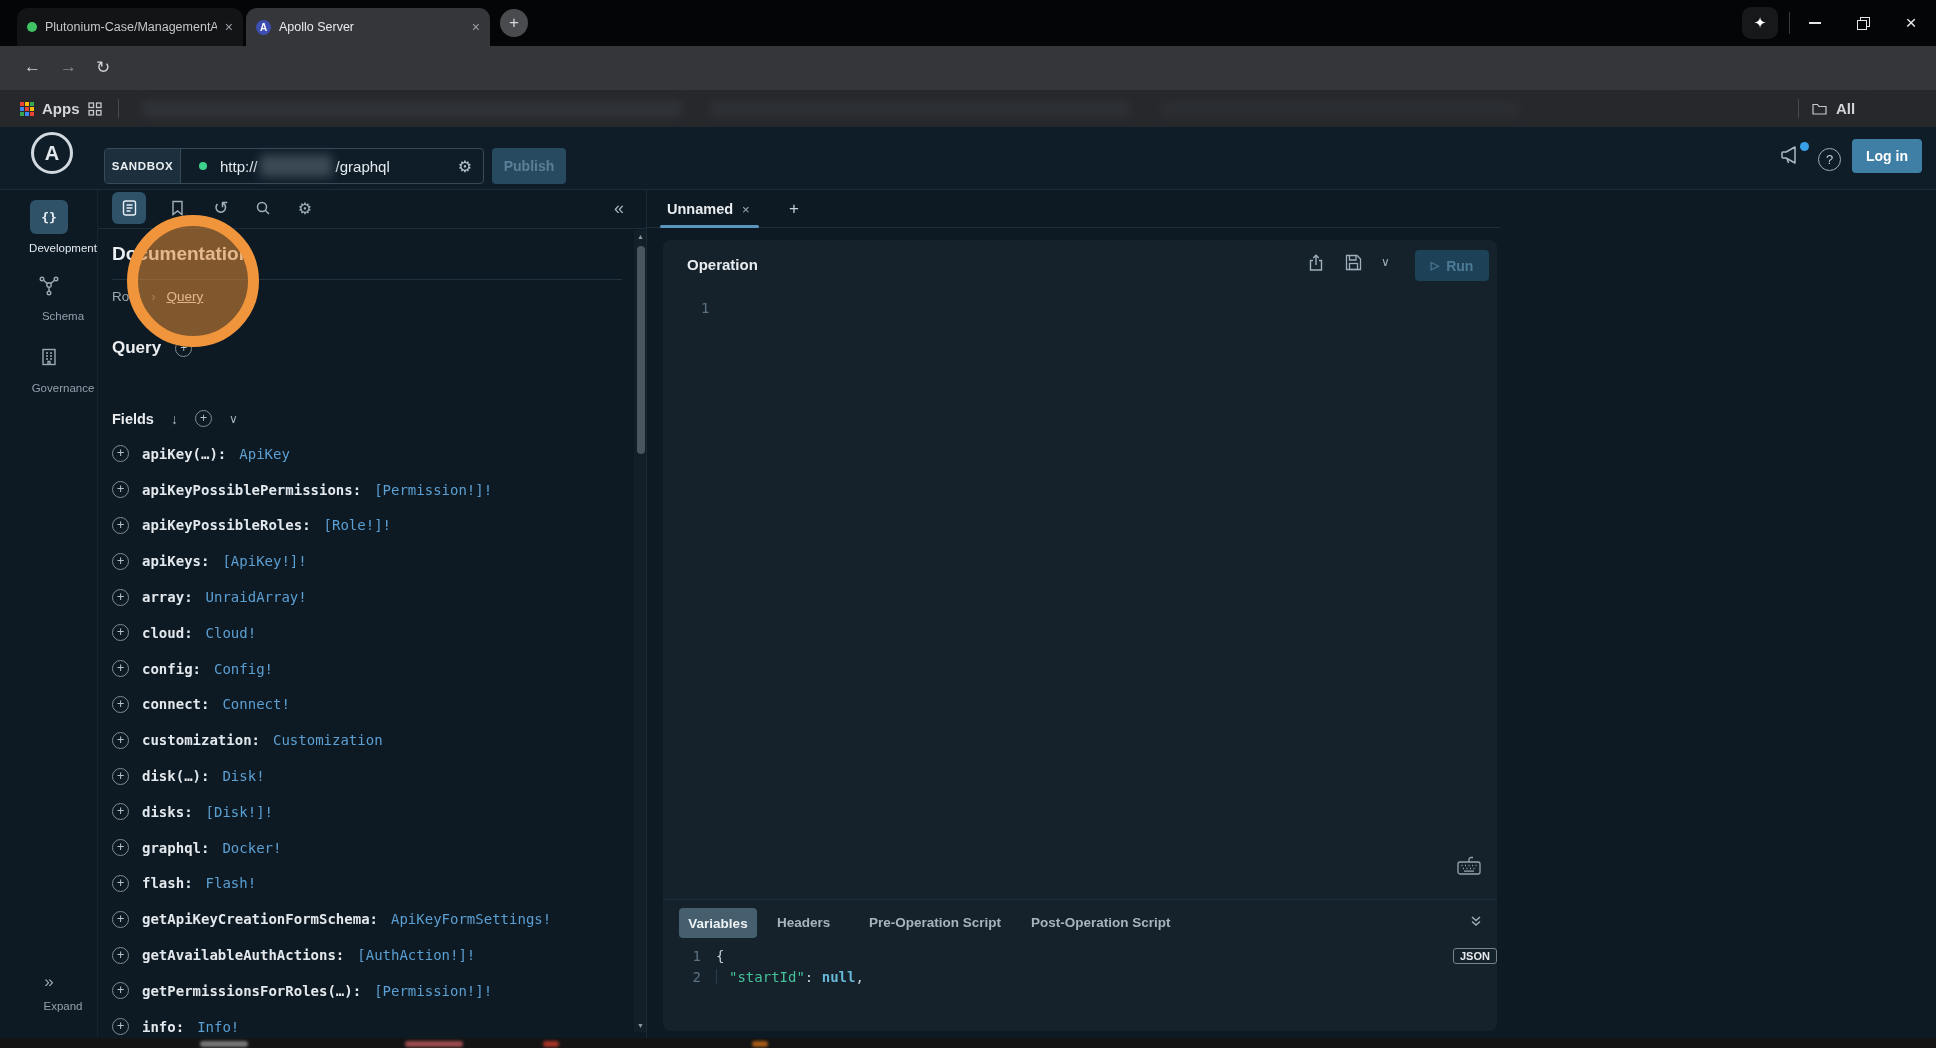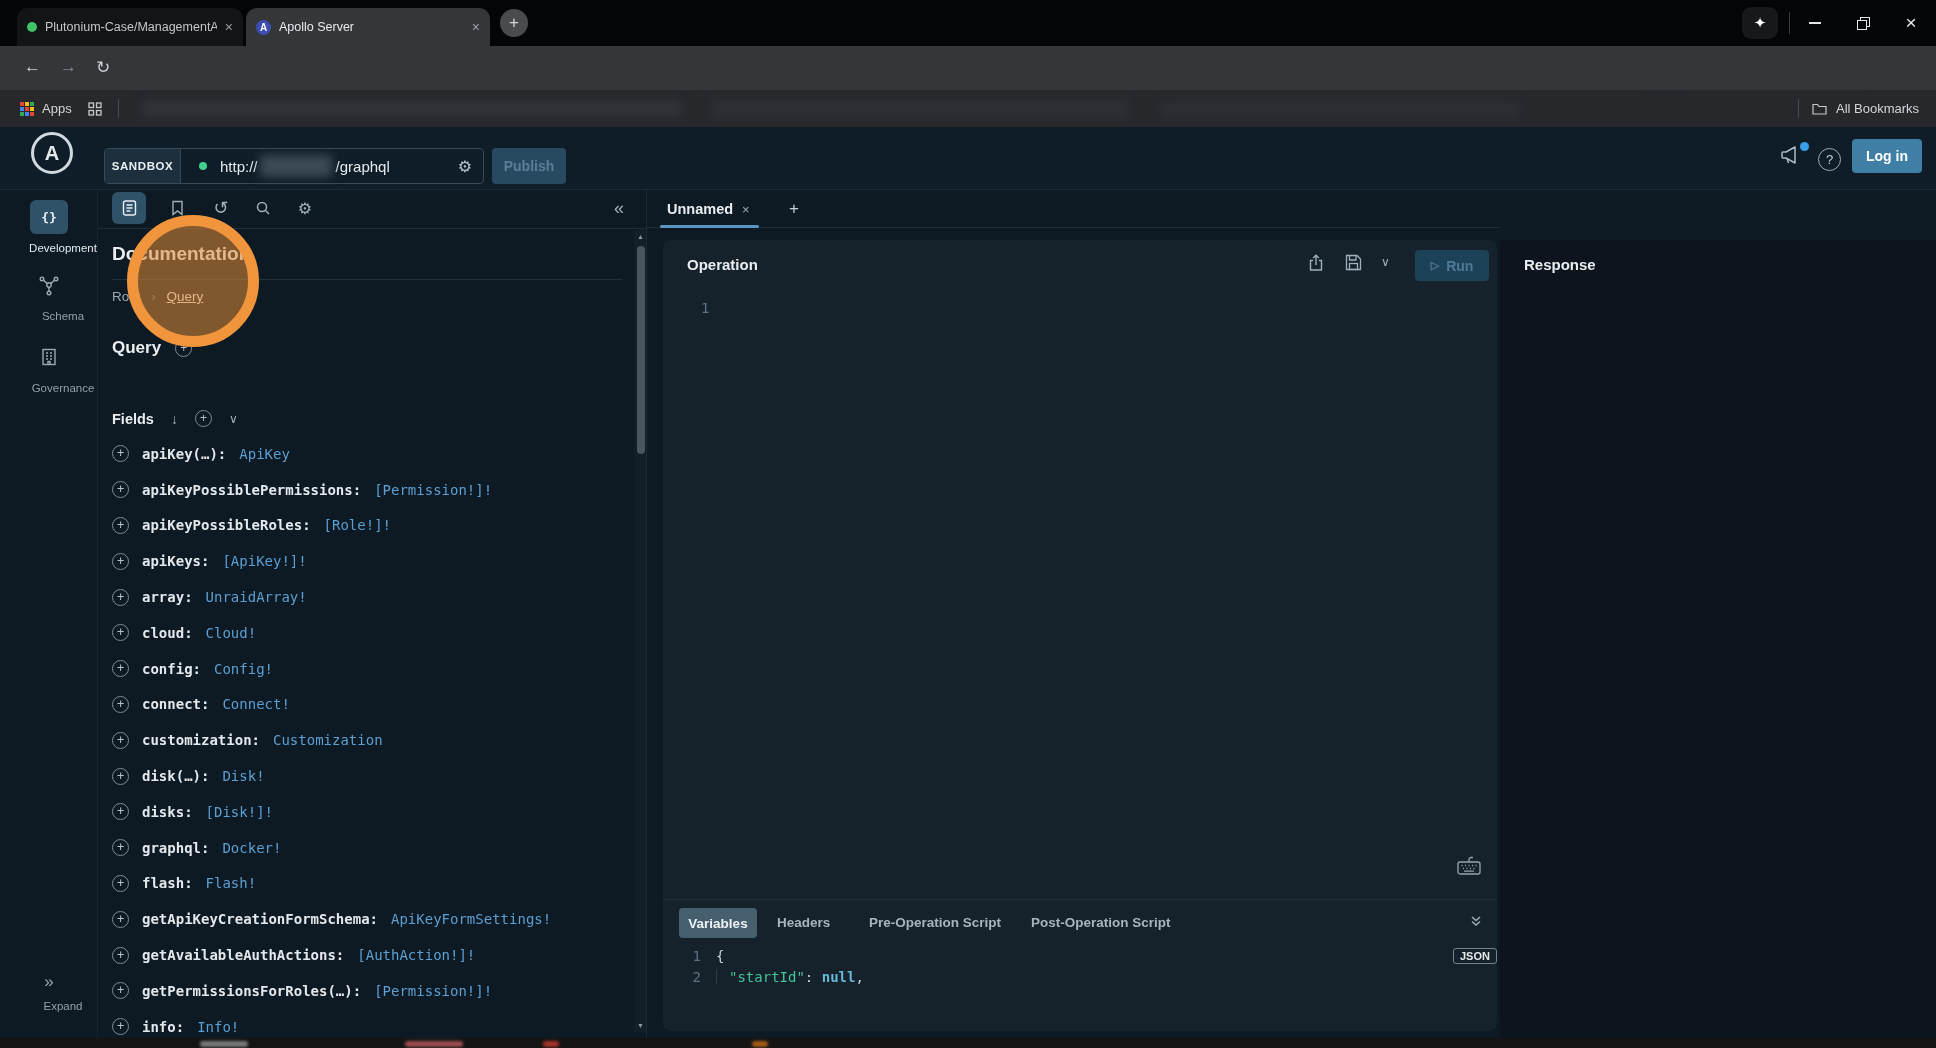--- a/index.html
+++ b/index.html
@@ -38,21 +38,21 @@
               border-radius:4px; filter:blur(5px); }
   .url-path { position:absolute; left:218px; top:0; line-height:34px; color:#9aa0a6; font-size:14.5px; }
   .url-star { position:absolute; right:14px; top:0; line-height:34px; color:#c7cbce; font-size:16px; }
   .ext-blur { position:absolute; left:1640px; top:51px; width:232px; height:34px; border-radius:8px;
               background:linear-gradient(90deg,#4a191d,#33232a 55%,#24262a); filter:blur(4px); }
 
   .bookmarksbar { position:absolute; top:90px; left:0; right:0; height:37px; background:#26282c; }
   .apps-grid { position:absolute; left:20px; top:12px; width:14px; height:14px; display:grid;
                grid-template-columns:repeat(3,4px); grid-template-rows:repeat(3,4px); gap:1px; }
   .apps-grid i { display:block; }
-  .bm-label { position:absolute; top:0; line-height:37px; font-size:13px; color:#d3d6d8; }
+  .bm-label { position:absolute; top:0; line-height:37px; font-size:15px; color:#d3d6d8;font-weight:bold; }
   .bm-sep { position:absolute; top:9px; width:1px; height:19px; background:#46494d; }
   .bm-blur { position:absolute; top:11px; height:16px; background:#303338; border-radius:3px; filter:blur(4px); }
 
   
   .app-header { position:absolute; top:127px; left:0; right:0; height:63px; background:#0f1d29;
                 border-bottom:1px solid #1b2b37; }
   .logo { position:absolute; left:31px; top:5px; width:42px; height:42px; border:3px solid #d2d9de;
           border-radius:50%; color:#e2e8ec; font-size:20px; font-weight:bold; display:flex;
           align-items:center; justify-content:center; }
   .endpoint { position:absolute; left:104px; top:21px; width:380px; height:36px; border:1px solid #374a58;
@@ -502,23 +502,20 @@
       <div class="vline" style="left:24px; top:708px">
         <span class="vnum">1</span><span class="vpunc">{</span>
       </div>
       <div class="vline" style="left:24px; top:729px">
         <span class="vnum">2</span><span class="indent-guide"></span><span class="vkey">"startId"</span><span class="vpunc">:</span><span class="vval"> null</span><span class="vpunc">,</span>
       </div>
 
     </div>
   </div>
 
-  <div class="response">
-    <div class="resp-title">Response</div>
-  </div>
 
   <div class="click-circle"></div>
 
   <div class="taskbar">
     <div class="tb-blob" style="left:200px; width:48px; background:#8a8a8a"></div>
     <div class="tb-blob" style="left:405px; width:58px; background:#b5565a"></div>
     <div class="tb-blob" style="left:543px; width:16px; background:#c0392b"></div>
     <div class="tb-blob" style="left:752px; width:16px; background:#c06818"></div>
   </div>
 

